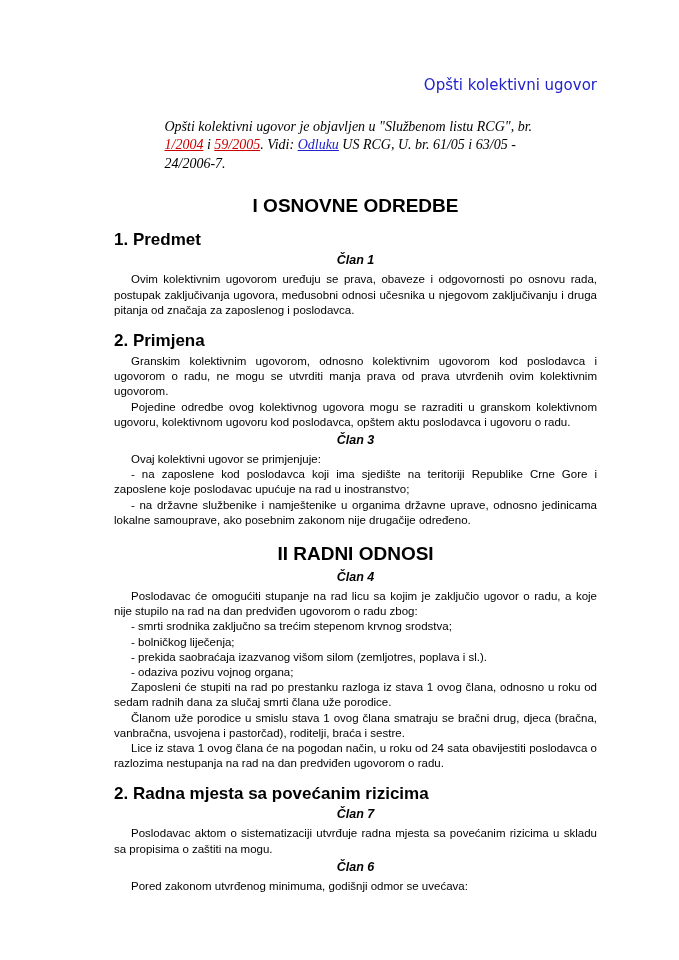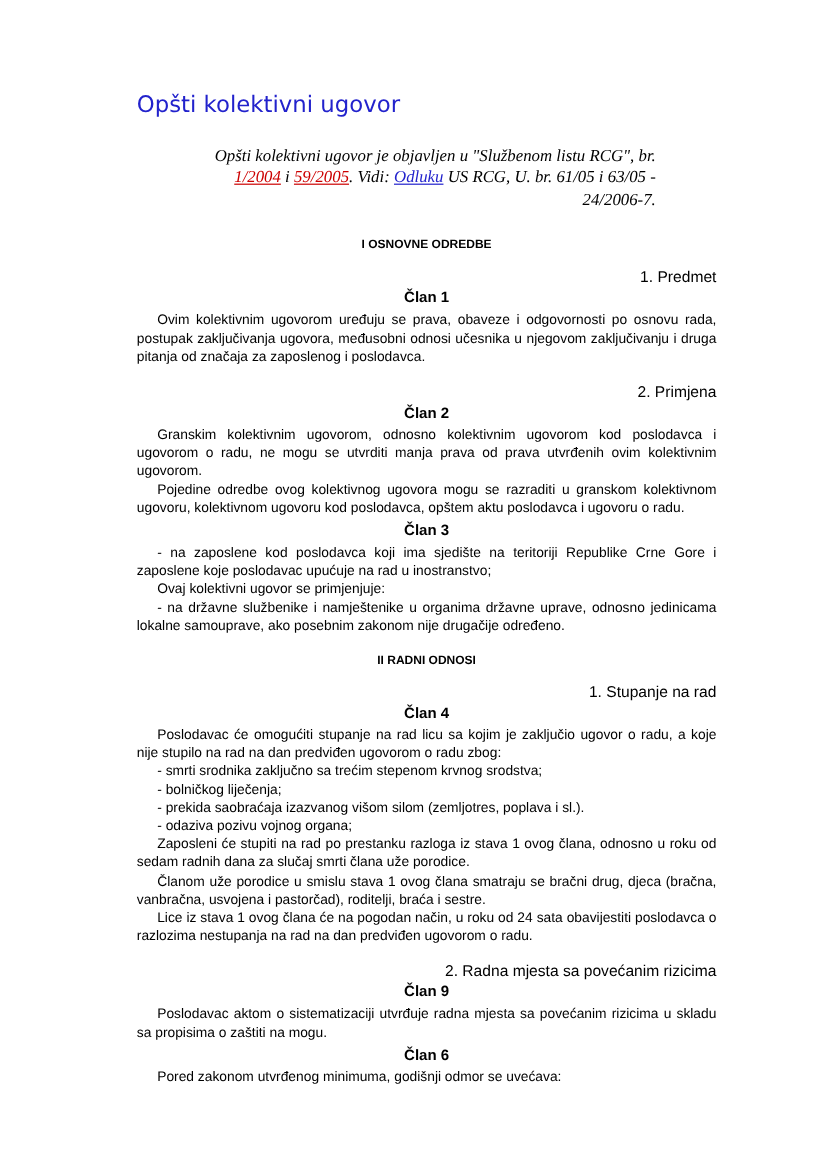--- a/index.html
+++ b/index.html
@@ -11,57 +11,58 @@
   }
   .page {
     width: 679px;
     height: 960px;
     box-sizing: border-box;
     padding: 76px 82px 30px 114px;
     overflow: hidden;
     background: #ffffff;
   }
   .doc-title {
-    text-align: left;
+    text-align: right;
     font-family: "DejaVu Sans", sans-serif;
-    font-size: 19px;
+    font-size: 15px;
     font-weight: normal;
     color: #2222cc;
     margin: 0 0 24px 0;
   }
   .intro {
     width: 382px;
     margin: 0 auto 22px auto;
-    text-align: right;
+    text-align: left;
     font-family: "Liberation Serif", serif;
     font-style: italic;
     font-size: 14px;
     line-height: 1.32;
   }
   .doc-link {
     text-decoration: underline;
     cursor: pointer;
   }
   .h-section {
     text-align: center;
     font-weight: bold;
-    font-size: 10px;
+    font-size: 19px;
     margin: 15px 0 5px 0;
   }
   .h-sub {
-    text-align: right;
-    font-weight: normal;
-    font-size: 13px;
+    text-align: left;
+    font-weight: bold;
+    font-size: 17px;
     margin: 13px 0 3px 0;
   }
   .h-clan {
     text-align: center;
     font-weight: bold;
     font-size: 12.5px;
     margin: 3px 0 5px 0;
+    font-style: italic;
   }
   .para {
     font-size: 11.5px;
     line-height: 15.2px;
     text-align: justify;
     text-indent: 17px;
     margin: 0;
   }
 </style>
 </head>
@@ -71,37 +72,35 @@
   <h1 class="doc-title">Opšti kolektivni ugovor</h1>
 
   <p class="intro"><span>Opšti kolektivni ugovor je objavljen u "Službenom listu RCG", br. </span><a class="doc-link" href="#" style="color: rgb(204, 0, 0);">1/2004</a><span> i </span><a class="doc-link" href="#" style="color: rgb(204, 0, 0);">59/2005</a><span>. Vidi: </span><a class="doc-link" href="#" style="color: rgb(34, 34, 204);">Odluku</a><span> US RCG, U. br. 61/05 i 63/05 - 24/2006-7.</span></p>
 
   <div>
       <div class="h-section">I OSNOVNE ODREDBE</div>
       <div class="h-sub">1. Predmet</div>
       <div class="h-clan">Član 1</div>
       <div class="para">Ovim kolektivnim ugovorom uređuju se prava, obaveze i odgovornosti po osnovu rada, postupak zaključivanja ugovora, međusobni odnosi učesnika u njegovom zaključivanju i druga pitanja od značaja za zaposlenog i poslodavca.</div>
       <div class="h-sub">2. Primjena</div>
-      <div class="h-clan">Član 2</div>
       <div class="para">Granskim kolektivnim ugovorom, odnosno kolektivnim ugovorom kod poslodavca i ugovorom o radu, ne mogu se utvrditi manja prava od prava utvrđenih ovim kolektivnim ugovorom.</div>
       <div class="para">Pojedine odredbe ovog kolektivnog ugovora mogu se razraditi u granskom kolektivnom ugovoru, kolektivnom ugovoru kod poslodavca, opštem aktu poslodavca i ugovoru o radu.</div>
       <div class="h-clan">Član 3</div>
+      <div class="para">Ovaj kolektivni ugovor se primjenjuje:</div>
       <div class="para">- na zaposlene kod poslodavca koji ima sjedište na teritoriji Republike Crne Gore i zaposlene koje poslodavac upućuje na rad u inostranstvo;</div>
-      <div class="para">Ovaj kolektivni ugovor se primjenjuje:</div>
       <div class="para">- na državne službenike i namještenike u organima državne uprave, odnosno jedinicama lokalne samouprave, ako posebnim zakonom nije drugačije određeno.</div>
       <div class="h-section">II RADNI ODNOSI</div>
-      <div class="h-sub">1. Stupanje na rad</div>
       <div class="h-clan">Član 4</div>
       <div class="para">Poslodavac će omogućiti stupanje na rad licu sa kojim je zaključio ugovor o radu, a koje nije stupilo na rad na dan predviđen ugovorom o radu zbog:</div>
       <div class="para">- smrti srodnika zaključno sa trećim stepenom krvnog srodstva;</div>
       <div class="para">- bolničkog liječenja;</div>
       <div class="para">- prekida saobraćaja izazvanog višom silom (zemljotres, poplava i sl.).</div>
       <div class="para">- odaziva pozivu vojnog organa;</div>
       <div class="para">Zaposleni će stupiti na rad po prestanku razloga iz stava 1 ovog člana, odnosno u roku od sedam radnih dana za slučaj smrti člana uže porodice.</div>
       <div class="para">Članom uže porodice u smislu stava 1 ovog člana smatraju se bračni drug, djeca (bračna, vanbračna, usvojena i pastorčad), roditelji, braća i sestre.</div>
       <div class="para">Lice iz stava 1 ovog člana će na pogodan način, u roku od 24 sata obavijestiti poslodavca o razlozima nestupanja na rad na dan predviđen ugovorom o radu.</div>
       <div class="h-sub">2. Radna mjesta sa povećanim rizicima</div>
-      <div class="h-clan">Član 9</div>
+      <div class="h-clan">Član 7</div>
       <div class="para">Poslodavac aktom o sistematizaciji utvrđuje radna mjesta sa povećanim rizicima u skladu sa propisima o zaštiti na mogu.</div>
       <div class="h-clan">Član 6</div>
       <div class="para">Pored zakonom utvrđenog minimuma, godišnji odmor se uvećava:</div>
     </div>
 </div>
 
 </body></html>

